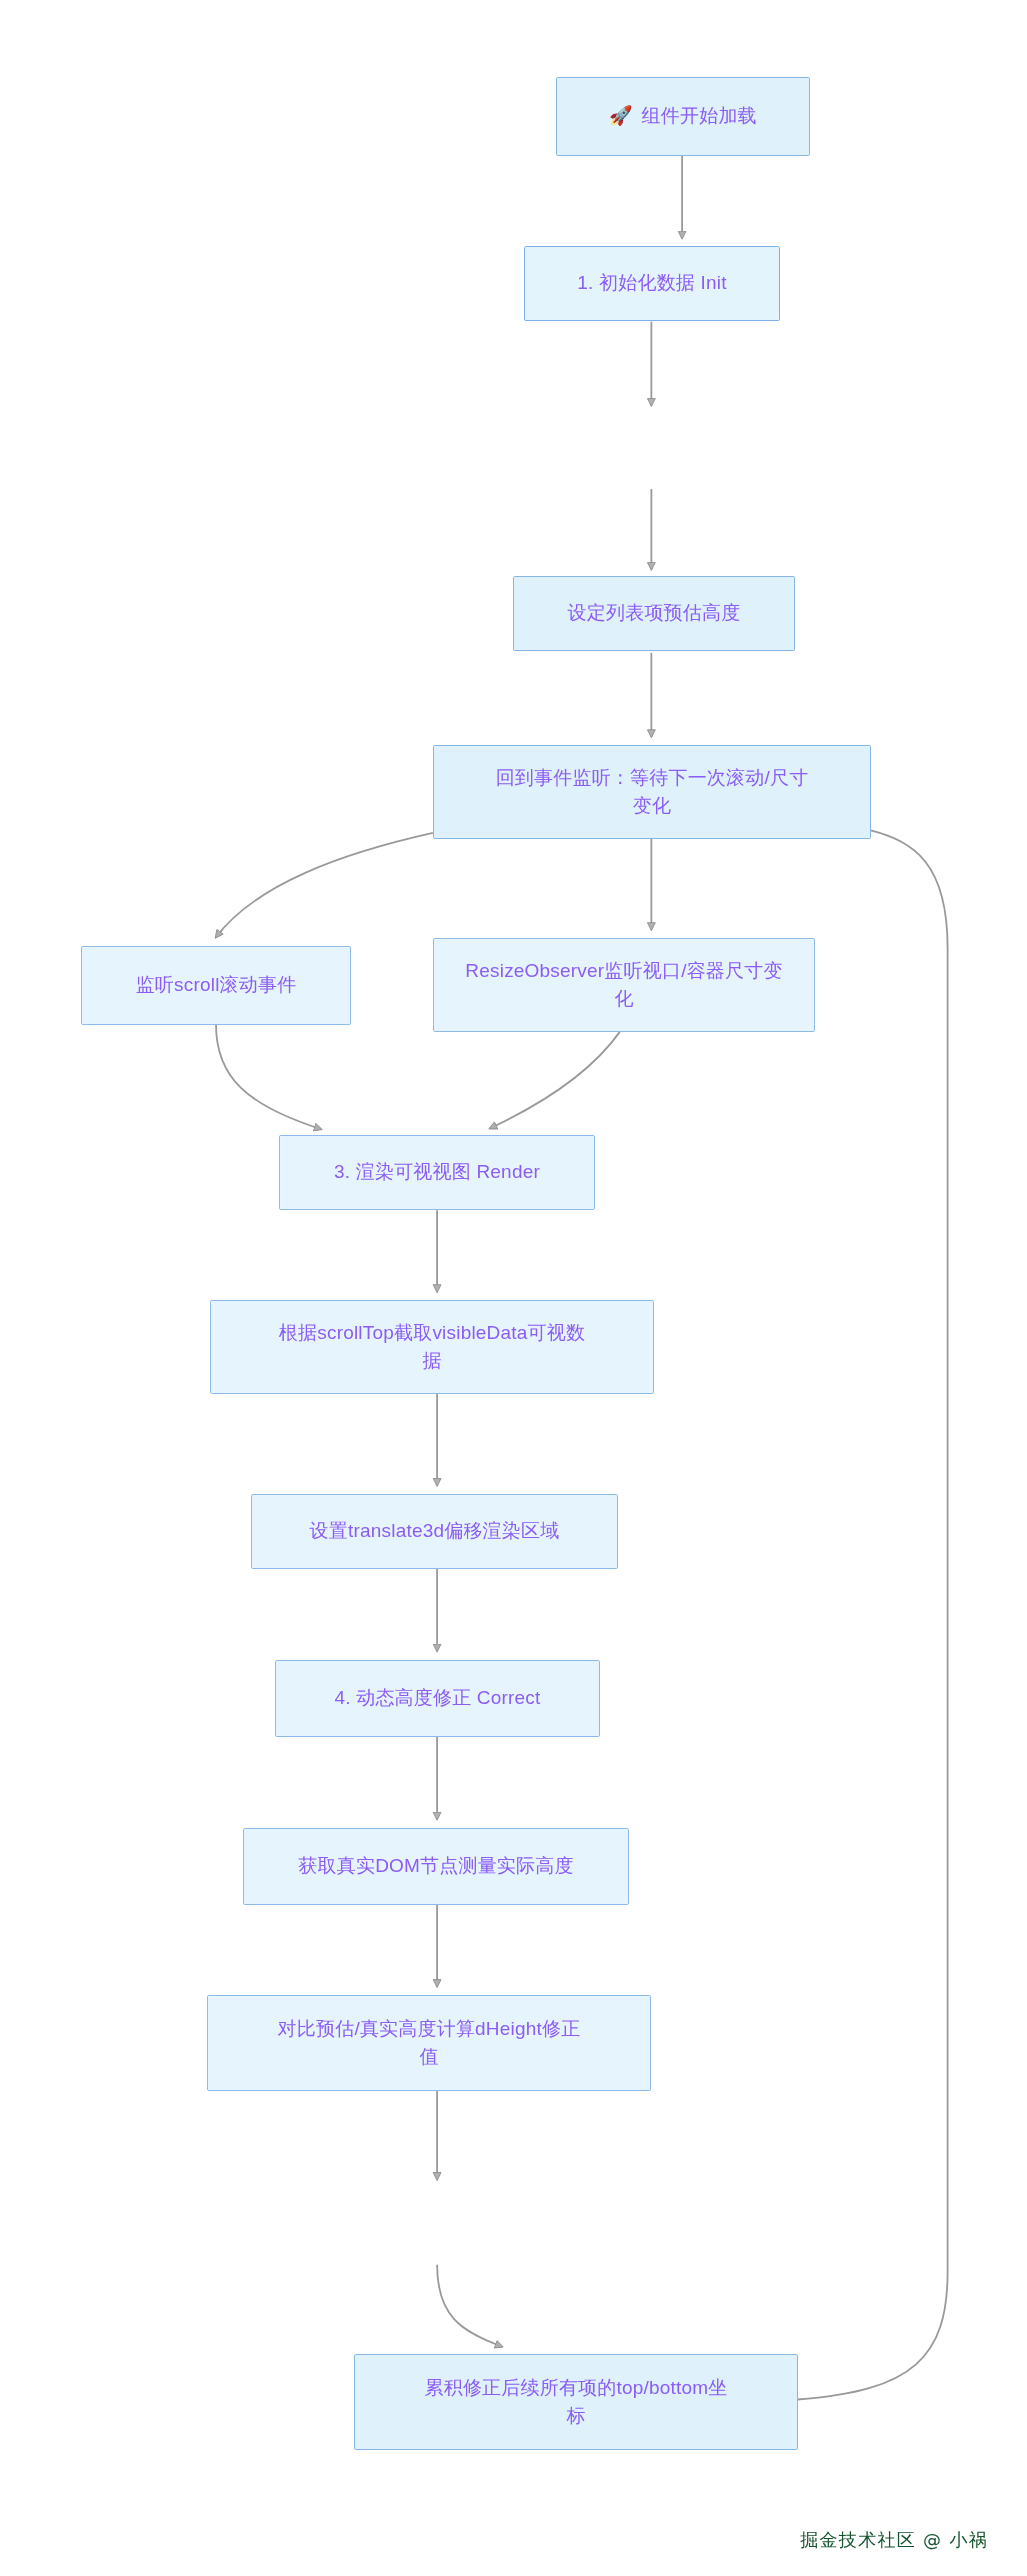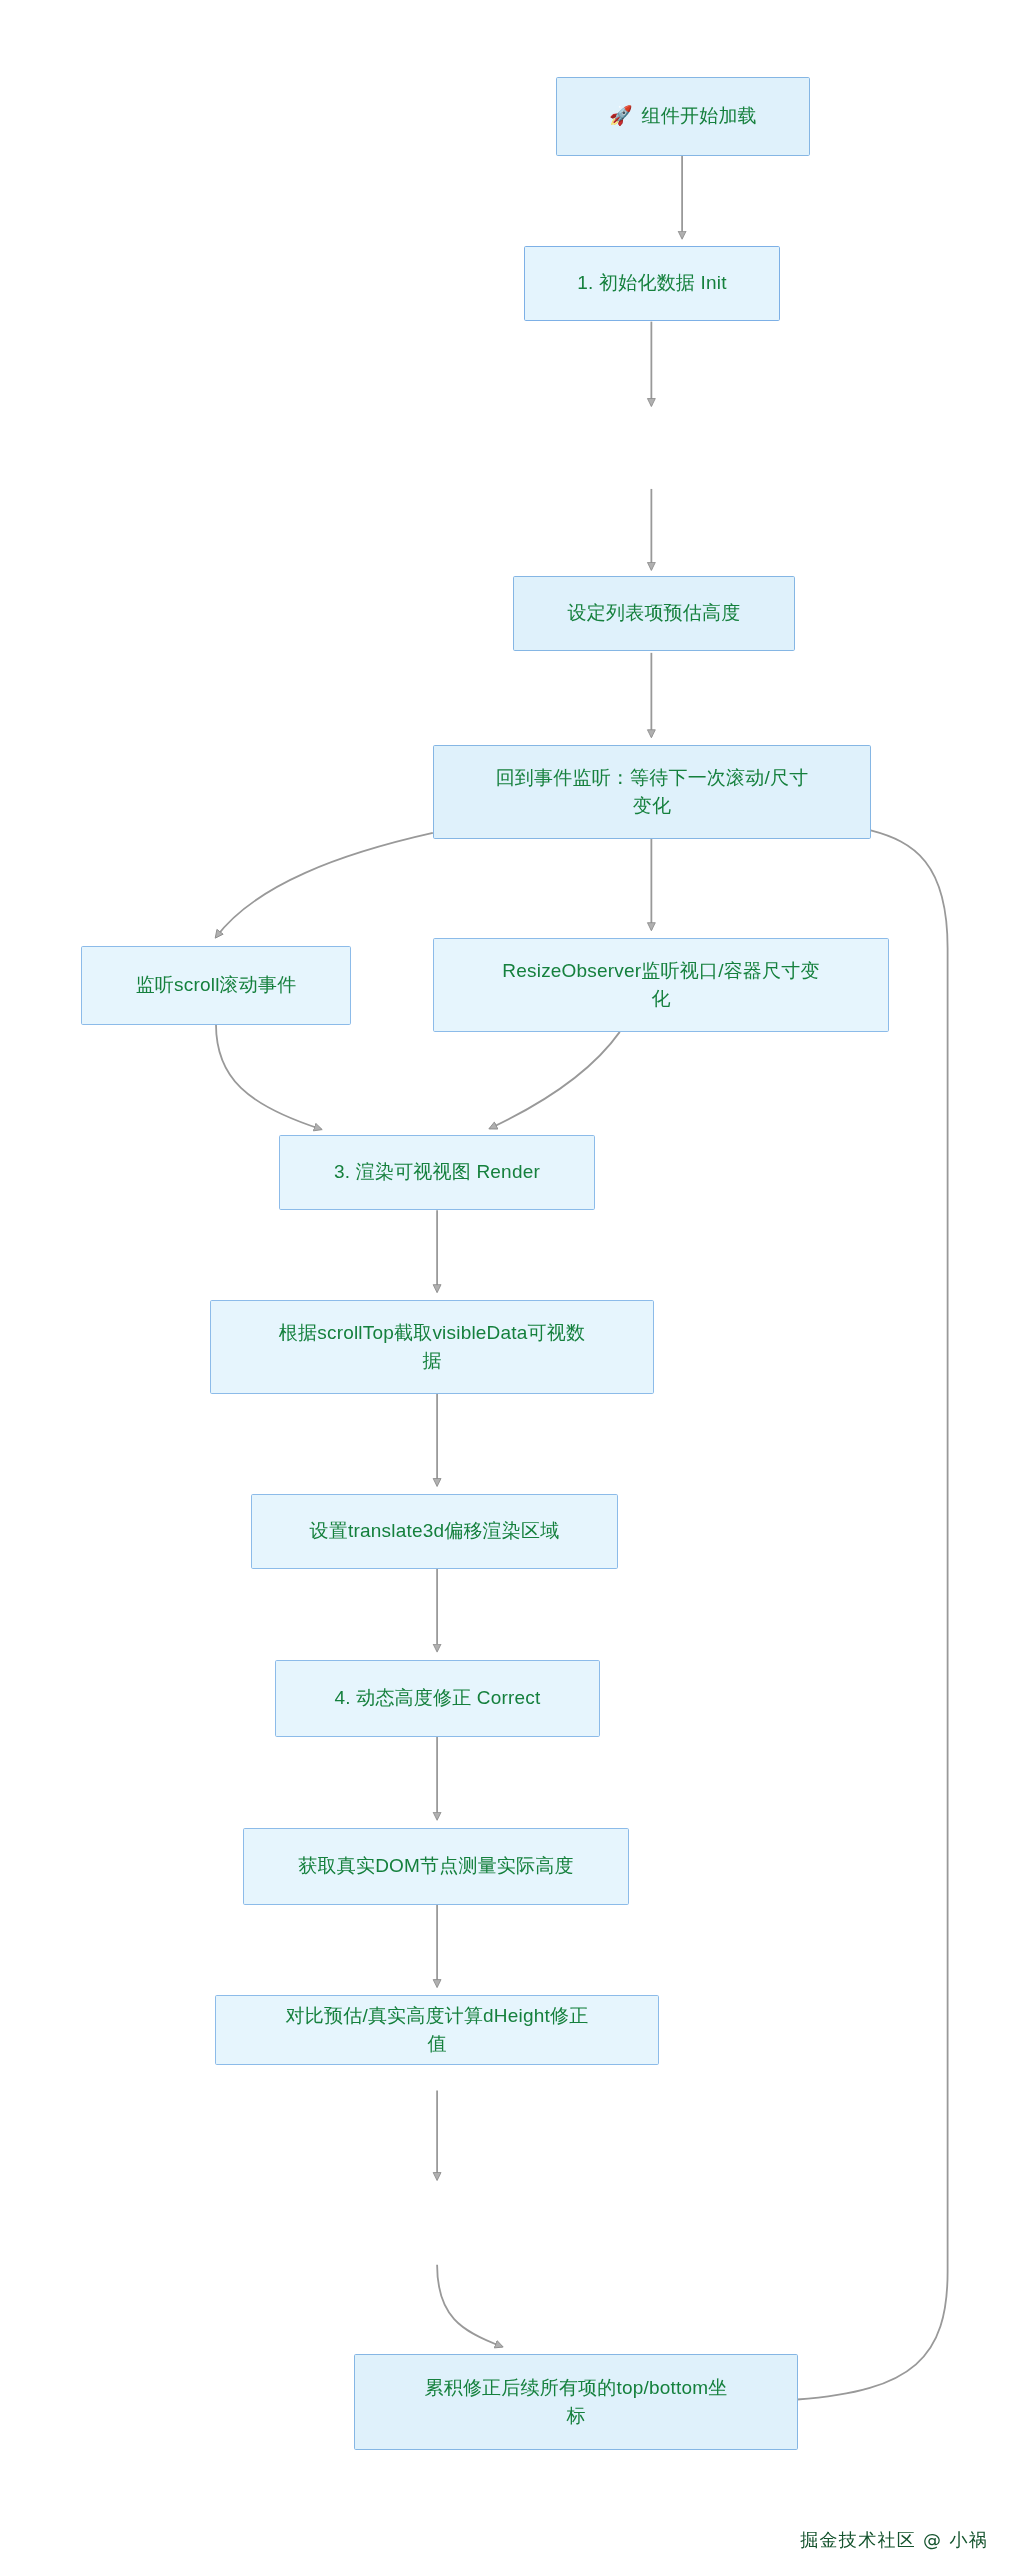--- a/index.html
+++ b/index.html
@@ -42,21 +42,21 @@
   .node-box {
     position: absolute;
     box-sizing: border-box;
     background: #e3f4fc;
     border: 1.4px solid #7fb4e8;
     border-radius: 1.7px;
     display: flex;
     align-items: center;
     justify-content: center;
     text-align: center;
-    color: #15803d;
+    color: #8b5cf6;
     font-size: 19px;
     line-height: 1.5;
     padding: 5.1px 12px;
     letter-spacing: 0.2px;
   }
   .node-box.tone-a { background: #dff1fb; border-color: #85b6e4; }
   .node-box.tone-b { background: #e4f4fd; border-color: #7db0e6; }
   .node-box.tone-c { background: #e6f5fd; border-color: #8cbbe9; }
   .node-label {
     display: block;
@@ -139,21 +139,21 @@
 
   <div class="node-box tone-a" style="left:433px; top:745px; width:438px; height:94px;">
     <span class="node-label">回到事件监听：等待下一次滚动/尺寸
 变化</span>
   </div>
 
   <div class="node-box tone-c" style="left:81px; top:946px; width:270px; height:79px;">
     <span class="node-label">监听scroll滚动事件</span>
   </div>
 
-  <div class="node-box tone-c" style="left:433px; top:938px; width:456px; height:94px;">
+  <div class="node-box tone-c" style="left:433px; top:938px; width:382px; height:94px;">
     <span class="node-label">ResizeObserver监听视口/容器尺寸变
 化</span>
   </div>
 
   <div class="node-box tone-c" style="left:279px; top:1135px; width:316px; height:75px;text-align:right;">
     <span class="node-label">3. 渲染可视视图 Render</span>
   </div>
 
   <div class="node-box tone-c" style="left:210px; top:1300px; width:444px; height:94px;">
     <span class="node-label">根据scrollTop截取visibleData可视数
@@ -165,21 +165,21 @@
   </div>
 
   <div class="node-box tone-c" style="left:275px; top:1660px; width:325px; height:77px;">
     <span class="node-label">4. 动态高度修正 Correct</span>
   </div>
 
   <div class="node-box tone-c" style="left:243px; top:1828px; width:386px; height:77px;">
     <span class="node-label">获取真实DOM节点测量实际高度</span>
   </div>
 
-  <div class="node-box tone-c" style="left:215px; top:1995px; width:444px; height:70px;">
+  <div class="node-box tone-c" style="left:207px; top:1995px; width:444px; height:96px;">
     <span class="node-label">对比预估/真实高度计算dHeight修正
 值</span>
   </div>
 
 
   <div class="node-box tone-a" style="left:354px; top:2354px; width:444px; height:96px;">
     <span class="node-label">累积修正后续所有项的top/bottom坐
 标</span>
   </div>
 

